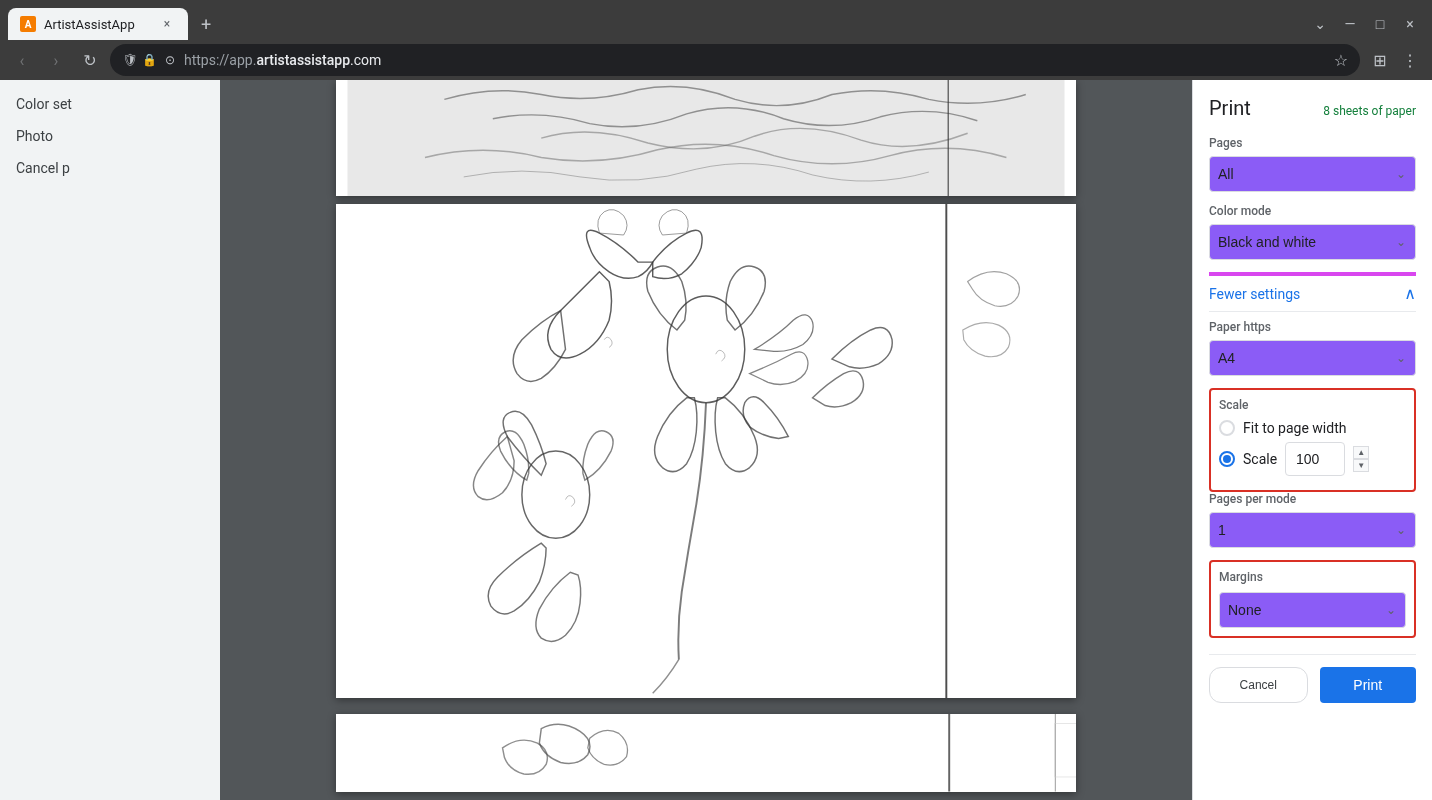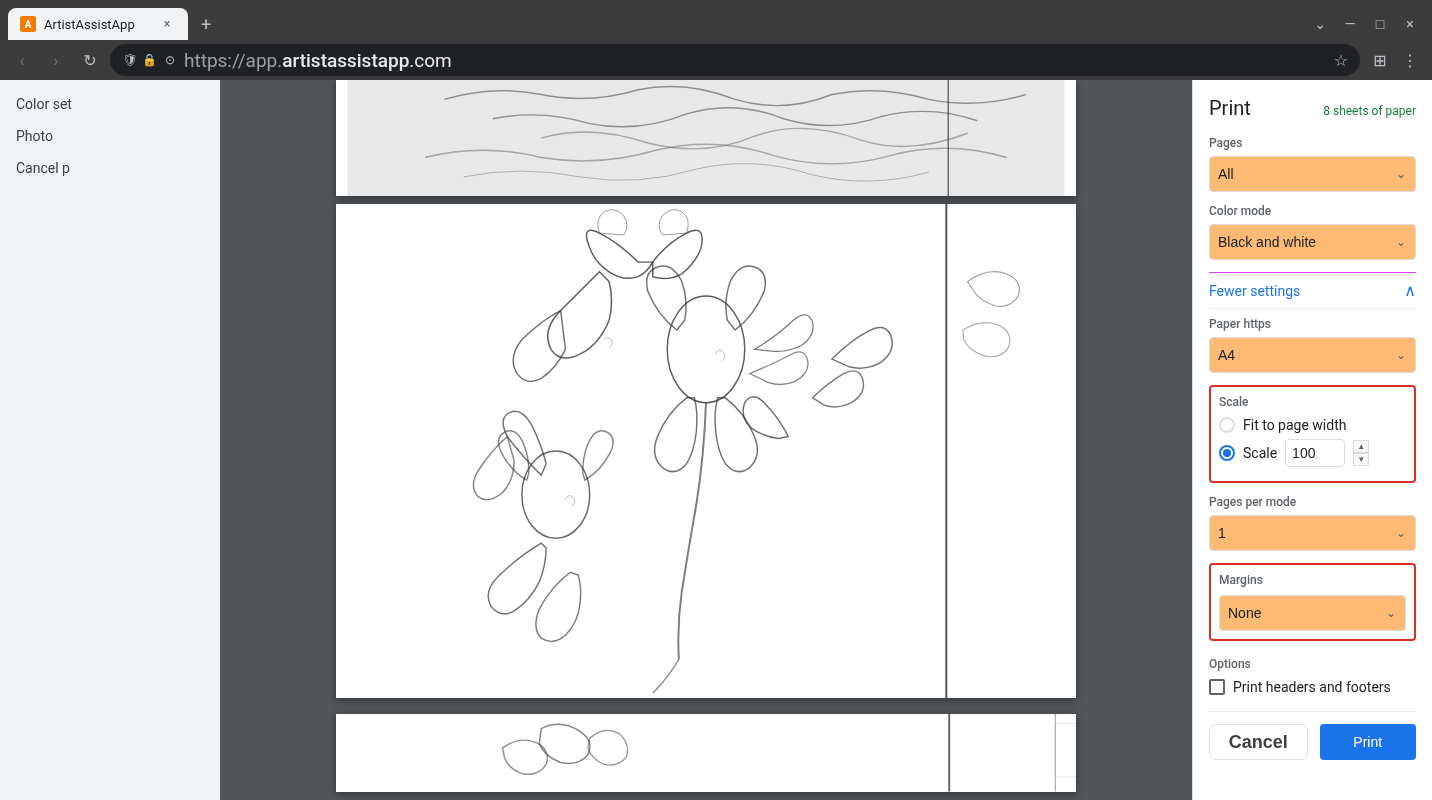--- a/index.html
+++ b/index.html
@@ -133,21 +133,21 @@
       width: 16px;
       height: 16px;
       display: flex;
       align-items: center;
       justify-content: center;
       color: #bdc1c6;
       font-size: 12px;
     }
     .address-text {
       color: #e8eaed;
-      font-size: 19px;
+      font-size: 14px;
       text-align: right;
     }
     .address-text .domain { font-weight: 500; }
     .star-btn {
       margin-left: auto;
       color: #bdc1c6;
       font-size: 16px;
     }
     .toolbar-btns {
       display: flex;
@@ -265,21 +265,21 @@
     }
 
     .select-wrapper select {
       width: 100%;
       height: 36px;
       border: 1px solid #dadce0;
       border-radius: 4px;
       padding: 0 8px;
       font-size: 14px;
       color: #202124;
-      background: #fdba74;
+      background: #8b5cf6;
       appearance: none;
       cursor: pointer;
     }
 
     .select-arrow {
       position: absolute;
       right: 10px;
       top: 50%;
       transform: translateY(-50%);
       pointer-events: none;
@@ -287,40 +287,40 @@
       font-size: 12px;
     }
 
     .fewer-settings-row {
       display: flex;
       align-items: center;
       justify-content: space-between;
       cursor: pointer;
       padding: 8px 0;
       margin-bottom: 8px;
-      border-top: 1px solid #d946ef;
+      border-top: 4px solid #d946ef;
       border-bottom: 1px solid #e8eaed;
     }
 
     .fewer-settings-label {
       font-size: 14px;
       color: #1a73e8;
     }
 
     .fewer-settings-icon {
       color: #1a73e8;
       font-size: 16px;
     }
 
     
     .highlighted-section {
       border: 2px solid #d93025;
       border-radius: 4px;
       padding: 8px;
-      margin-bottom: 12px;
+      margin-bottom: 0;
     }
 
     .scale-label {
       font-size: 12px;
       color: #5f6368;
       margin-bottom: 8px;
       font-weight: 500;
     }
 
     .radio-row {
@@ -360,27 +360,27 @@
     }
 
     .scale-input-row {
       display: flex;
       align-items: center;
       gap: 8px;
     }
 
     .scale-input {
       width: 60px;
-      height: 28px;
+      height: 34px;
       border: 1px solid #dadce0;
       border-radius: 4px;
       padding: 8px 6px;
       font-size: 14px;
       color: #202124;
-      text-align: left;
+      text-align: center;
     }
 
     .scale-spinner {
       display: flex;
       flex-direction: column;
       gap: 0;
     }
 
     .spinner-btn {
       width: 16px;
@@ -432,26 +432,26 @@
       gap: 12px;
       margin-top: 16px;
       padding-top: 12px;
       border-top: 1px solid #e8eaed;
     }
 
     .btn-cancel {
       flex: 1;
       height: 36px;
       border: 1px solid #dadce0;
-      border-radius: 7px;
+      border-radius: 12px;
       background: white;
       color: #3c4043;
-      font-size: 18px;
-      cursor: pointer;
-      font-weight: 700;
+      font-size: 12px;
+      cursor: pointer;
+      font-weight: 400;
     }
 
     .btn-print {
       flex: 1;
       height: 36px;
       border: none;
       border-radius: 4px;
       background: #1a73e8;
       color: white;
       font-size: 14px;
@@ -679,26 +679,19 @@
     <div class="highlighted-section">
       <div class="scale-label">Margins</div>
       <div class="select-wrapper">
         <select>
           <option value="None">None</option>
         </select>
         <span class="select-arrow">⌄</span>
       </div>
     </div>
 
-    <div class="options-section">
-      <div class="options-label">Options</div>
-      <div class="checkbox-row">
-        <div class="checkbox-box"></div>
-        <span class="checkbox-label">Print headers and footers</span>
-      </div>
-    </div>
 
     <div class="button-row">
       <button class="btn-cancel">Cancel</button>
       <button class="btn-print">Print</button>
     </div>
   </div>
 </div>
 
 </body></html>

